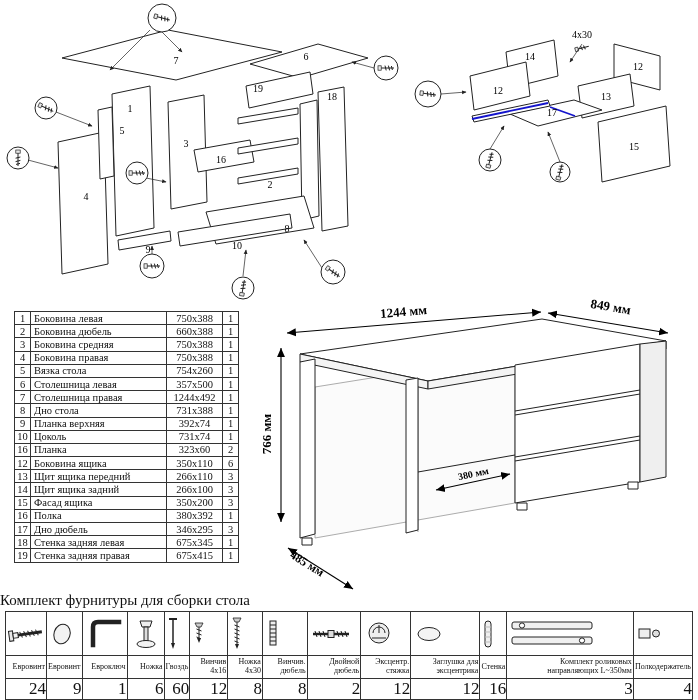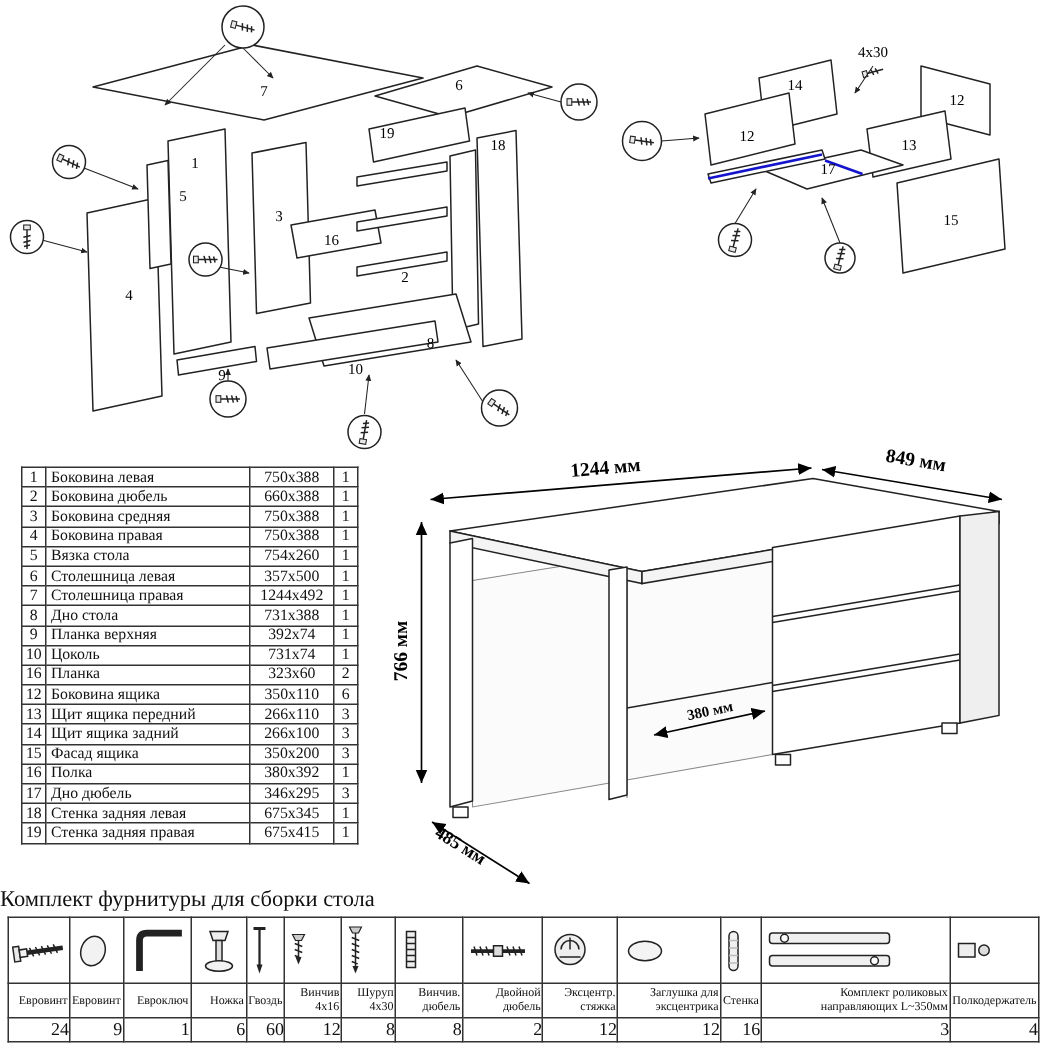--- a/index.html
+++ b/index.html
@@ -40,21 +40,21 @@
   .parts td:nth-child(4){width:16px;text-align:center;padding:0 1px}
   .parts tr:nth-child(11) td{border-top-width:1.5px}
   .parts tr:nth-child(11) td:nth-child(2){text-align:left}
 
   
   .hw-title{position:absolute;left:0;right:0;top:592px;text-align:left;font-size:15px}
   table.hw{border-collapse:collapse;width:688px}
   .hw td{border:1px solid #333;text-align:right;vertical-align:middle}
   .hw .hw-i{height:44px;padding:1px}
   .hw .hw-n{font-size:8px;line-height:1.1;height:23px;padding:1px}
-  .hw .hw-q{font-size:12px;height:16px}
+  .hw .hw-q{font-size:17px;height:16px}
 </style>
 </head>
 <body>
 
 <svg class="abs" style="left:0;top:0" width="400" height="310" viewBox="0 0 400 310">
   <defs>
     <marker id="am" viewBox="0 0 10 10" refX="8" refY="5" markerWidth="7" markerHeight="7" orient="auto-start-reverse">
       <path d="M0,1 L9,5 L0,9 z" fill="#222"></path>
     </marker>
   </defs>
@@ -526,21 +526,21 @@
           </svg>
         </td>
       </tr>
       <tr>
         <td class="hw-n">Евровинт</td>
         <td class="hw-n">Евровинт</td>
         <td class="hw-n">Евроключ</td>
         <td class="hw-n">Ножка</td>
         <td class="hw-n">Гвоздь</td>
         <td class="hw-n">Винчив 4x16</td>
-        <td class="hw-n">Шуруп 4x30</td>
+        <td class="hw-n">Ножка 4x30</td>
         <td class="hw-n">Винчив. дюбель</td>
         <td class="hw-n">Двойной дюбель</td>
         <td class="hw-n">Эксцентр. стяжка</td>
         <td class="hw-n">Заглушка для эксцентрика</td>
         <td class="hw-n">Стенка</td>
         <td class="hw-n">Комплект роликовых направляющих L~350мм</td>
         <td class="hw-n">Полкодержатель</td>
       </tr>
       <tr>
         <td class="hw-q">24</td>

